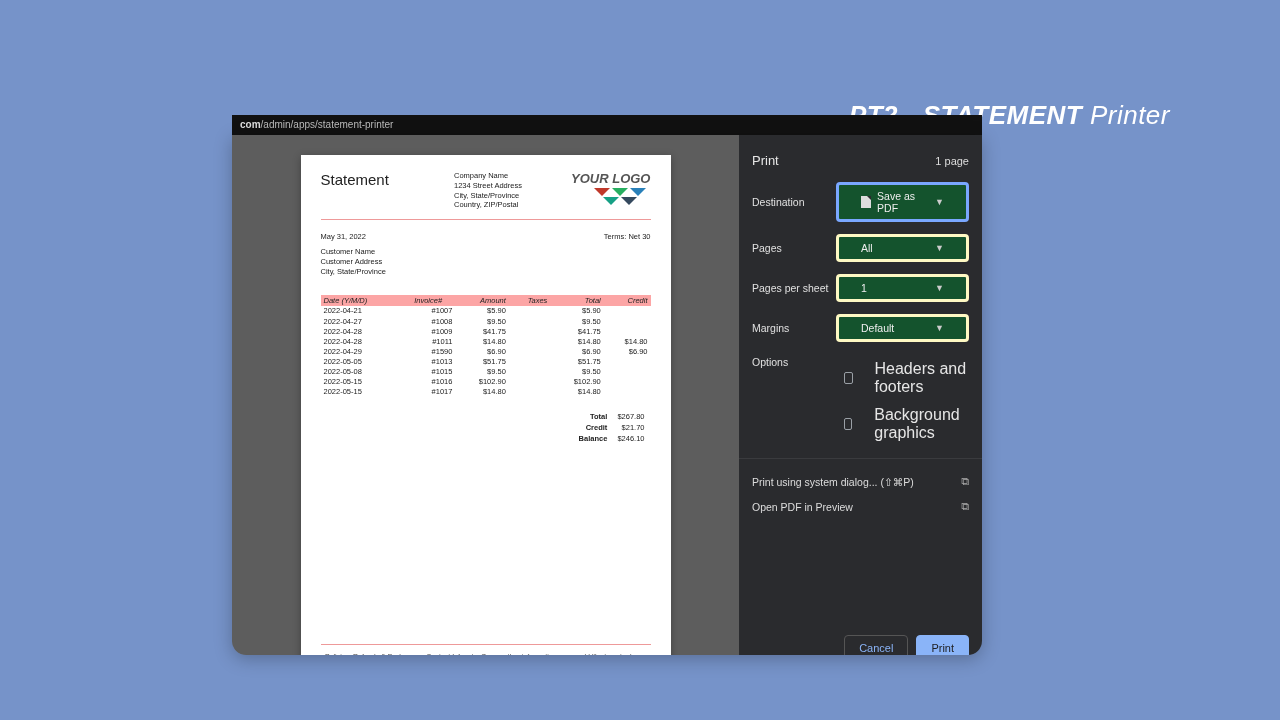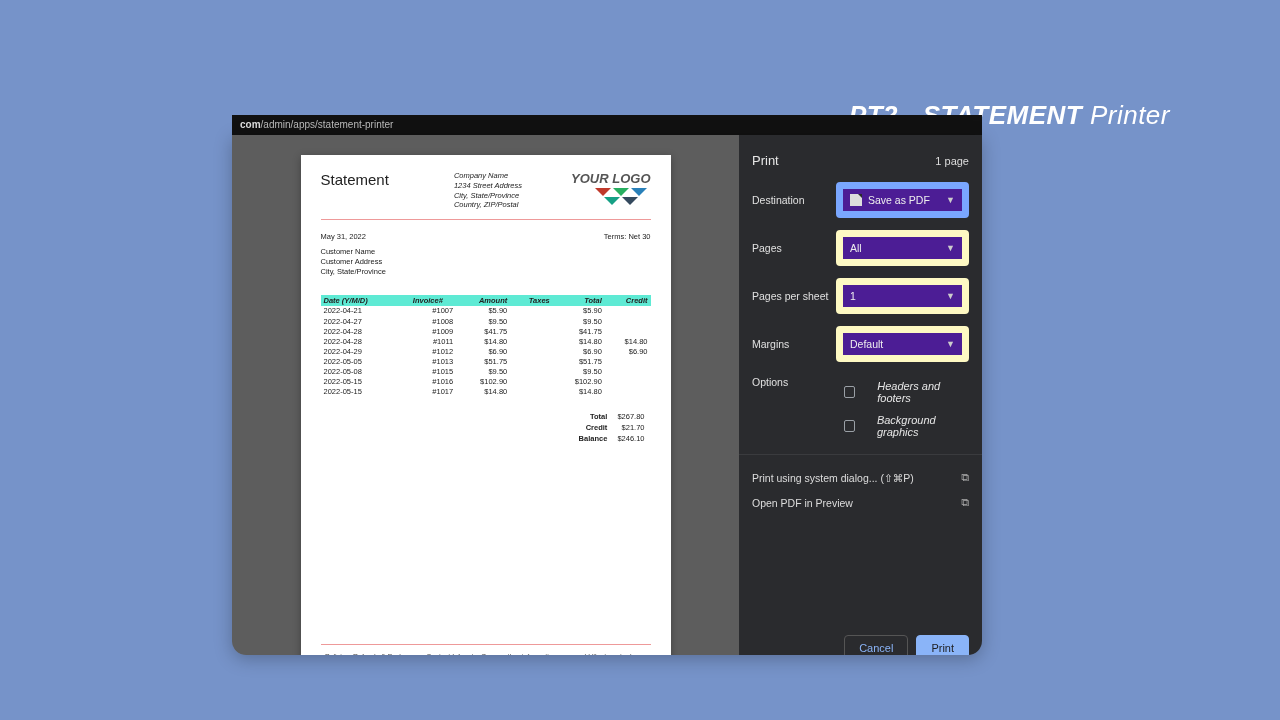--- a/index.html
+++ b/index.html
@@ -51,21 +51,21 @@
   .hdr-title { font-size: 15px; font-weight: 500; }
   .hdr-company { font-size: 7.5px; line-height: 1.3; }
   .logo-wrap { text-align:right; }
   .logo-text { font-size:13px; font-weight:800; font-style:italic; color:#555; }
   .logo-svg { width:60px; height:24px; }
   .divider { height:1px; background:#e99; margin:7px 0 12px; }
   .row2 { display:flex; justify-content:space-between; font-size:7.5px; margin-bottom:6px;}
   .row3 { display:flex; justify-content:space-between; font-size:7.5px; margin-bottom:18px;}
   .cust { line-height:1.35; }
   table.inv { width:100%; border-collapse:collapse; font-size:7.5px;}
-  table.inv th { background:#5eead4; font-weight:700; font-style:italic; text-align:right; padding:1px 3px;}
+  table.inv th { background:#fca5a5; font-weight:400; font-style:italic; text-align:right; padding:1px 3px;}
   table.inv th:first-child { text-align:left; font-style:italic; }
   table.inv th:nth-child(2){ text-align:center;}
   table.inv td { text-align:right; padding:0 3px; line-height:1.35;}
   table.inv td:first-child { text-align:left; }
   .totals { margin-top:12px; font-size:7.5px; display:flex; justify-content:flex-end;}
   .totals table td { text-align:right; padding:0 4px;}
   .totals table td:first-child{ font-weight:700;}
   .spacer { flex:1; }
   .divider2 { height:1px; background:#e99; margin:4px 0;}
   .footer-text { text-align:center; font-size:7px; color:#444; padding:4px 0 2px;}
@@ -77,31 +77,31 @@
     padding: 18px 13px 10px 13px;
     display:flex; flex-direction:column;
     margin-top:0;
   }
   .p-row { display:flex; justify-content:space-between; align-items:center; margin-bottom:14px;}
   .p-title { font-size:13px;}
   .p-pages { font-size:11px; color:#ddd;}
   .opt-row { display:flex; align-items:center; margin-bottom:12px; font-size:10.5px;}
   .opt-label { width: 84px; color:#e0e0e0;}
   .select {
-    flex:1; background:#4c1d95;
-    border:7px solid #fef9c3; border-radius:4px;
-    padding:5px 7px; font-size:10.5px; color:#eee;
+    flex:1; background:#14532d;
+    border:3px solid #fef9c3; border-radius:4px;
+    padding:5px 22px; font-size:10.5px; color:#eee;
     display:flex; align-items:center; gap:6px; position:relative; cursor:pointer;
   }
   .select.active { border-color:#7aa7ff;}
   .select .chev { margin-left:auto; font-size:9px; color:#ccc;}
   .select .pdf-icon { width:12px;height:12px; background:#ddd; display:inline-block; position:relative;}
   .select .pdf-icon::after{content:"";position:absolute;right:0;top:0;border-top:4px solid #2a2b2e;border-left:4px solid transparent;}
   .opts-group { margin-top:2px;}
-  .chk-row { display:flex; align-items:center; font-size:11px; gap:22px; margin-bottom:10px; margin-left:92px;font-style:italic;}
+  .chk-row { display:flex; align-items:center; font-size:16px; gap:22px; margin-bottom:10px; margin-left:92px;}
   .chk { width:12px;height:12px; border:1.5px solid #9aa0a6; border-radius:2px;}
   .divider-p { height:1px; background:#3a3b3e; margin:6px -13px 10px;}
   .link-row { display:flex; justify-content:space-between; align-items:center; font-size:10.5px; color:#ddd; padding:6px 0; cursor:pointer;}
   .ext-icon { font-size:11px; color:#aaa; }
   .p-spacer{flex:1;}
   .btns { display:flex; justify-content:flex-end; gap:8px; padding-bottom:4px;}
   .btn { border-radius:4px; padding:6px 14px; font-size:11px; cursor:pointer;}
   .btn-cancel { background:transparent; border:1px solid #555; color:#8ab4f8;}
   .btn-save { background:#8ab4f8; border:1px solid #8ab4f8; color:#202124;}
 </style>
@@ -115,21 +115,21 @@
 <div class="urlbar">
   <b>com</b><span>/admin/apps/statement-printer</span>
 </div>
 
 <div class="window" style="top:135px;height:520px;">
 
   <div class="preview-pane">
     <div class="page">
       <div class="hdr">
         <div class="hdr-title">Statement</div>
-        <div class="hdr-company" style="margin-left:16px;font-style:italic;">
+        <div class="hdr-company" style="margin-left:16px;">
           <div>Company Name</div>
           <div>1234 Street Address</div>
           <div>City, State/Province</div>
           <div>Country, ZIP/Postal</div>
         </div>
         <div class="logo-wrap">
           <div class="logo-text">YOUR LOGO</div>
           <svg class="logo-svg" viewBox="0 0 60 24">
             <polygon points="4,2 20,2 12,10" fill="#c0392b"></polygon>
             <polygon points="22,2 38,2 30,10" fill="#27ae60"></polygon>
@@ -190,21 +190,21 @@
             <tr>
               <td>2022-04-28</td>
               <td>#1011</td>
               <td>$14.80</td>
               <td></td>
               <td>$14.80</td>
               <td>$14.80</td>
             </tr>
             <tr>
               <td>2022-04-29</td>
-              <td>#1012</td>
+              <td>#1590</td>
               <td>$6.90</td>
               <td></td>
               <td>$6.90</td>
               <td>$6.90</td>
             </tr>
             <tr>
               <td>2022-05-05</td>
               <td>#1013</td>
               <td>$51.75</td>
               <td></td>

